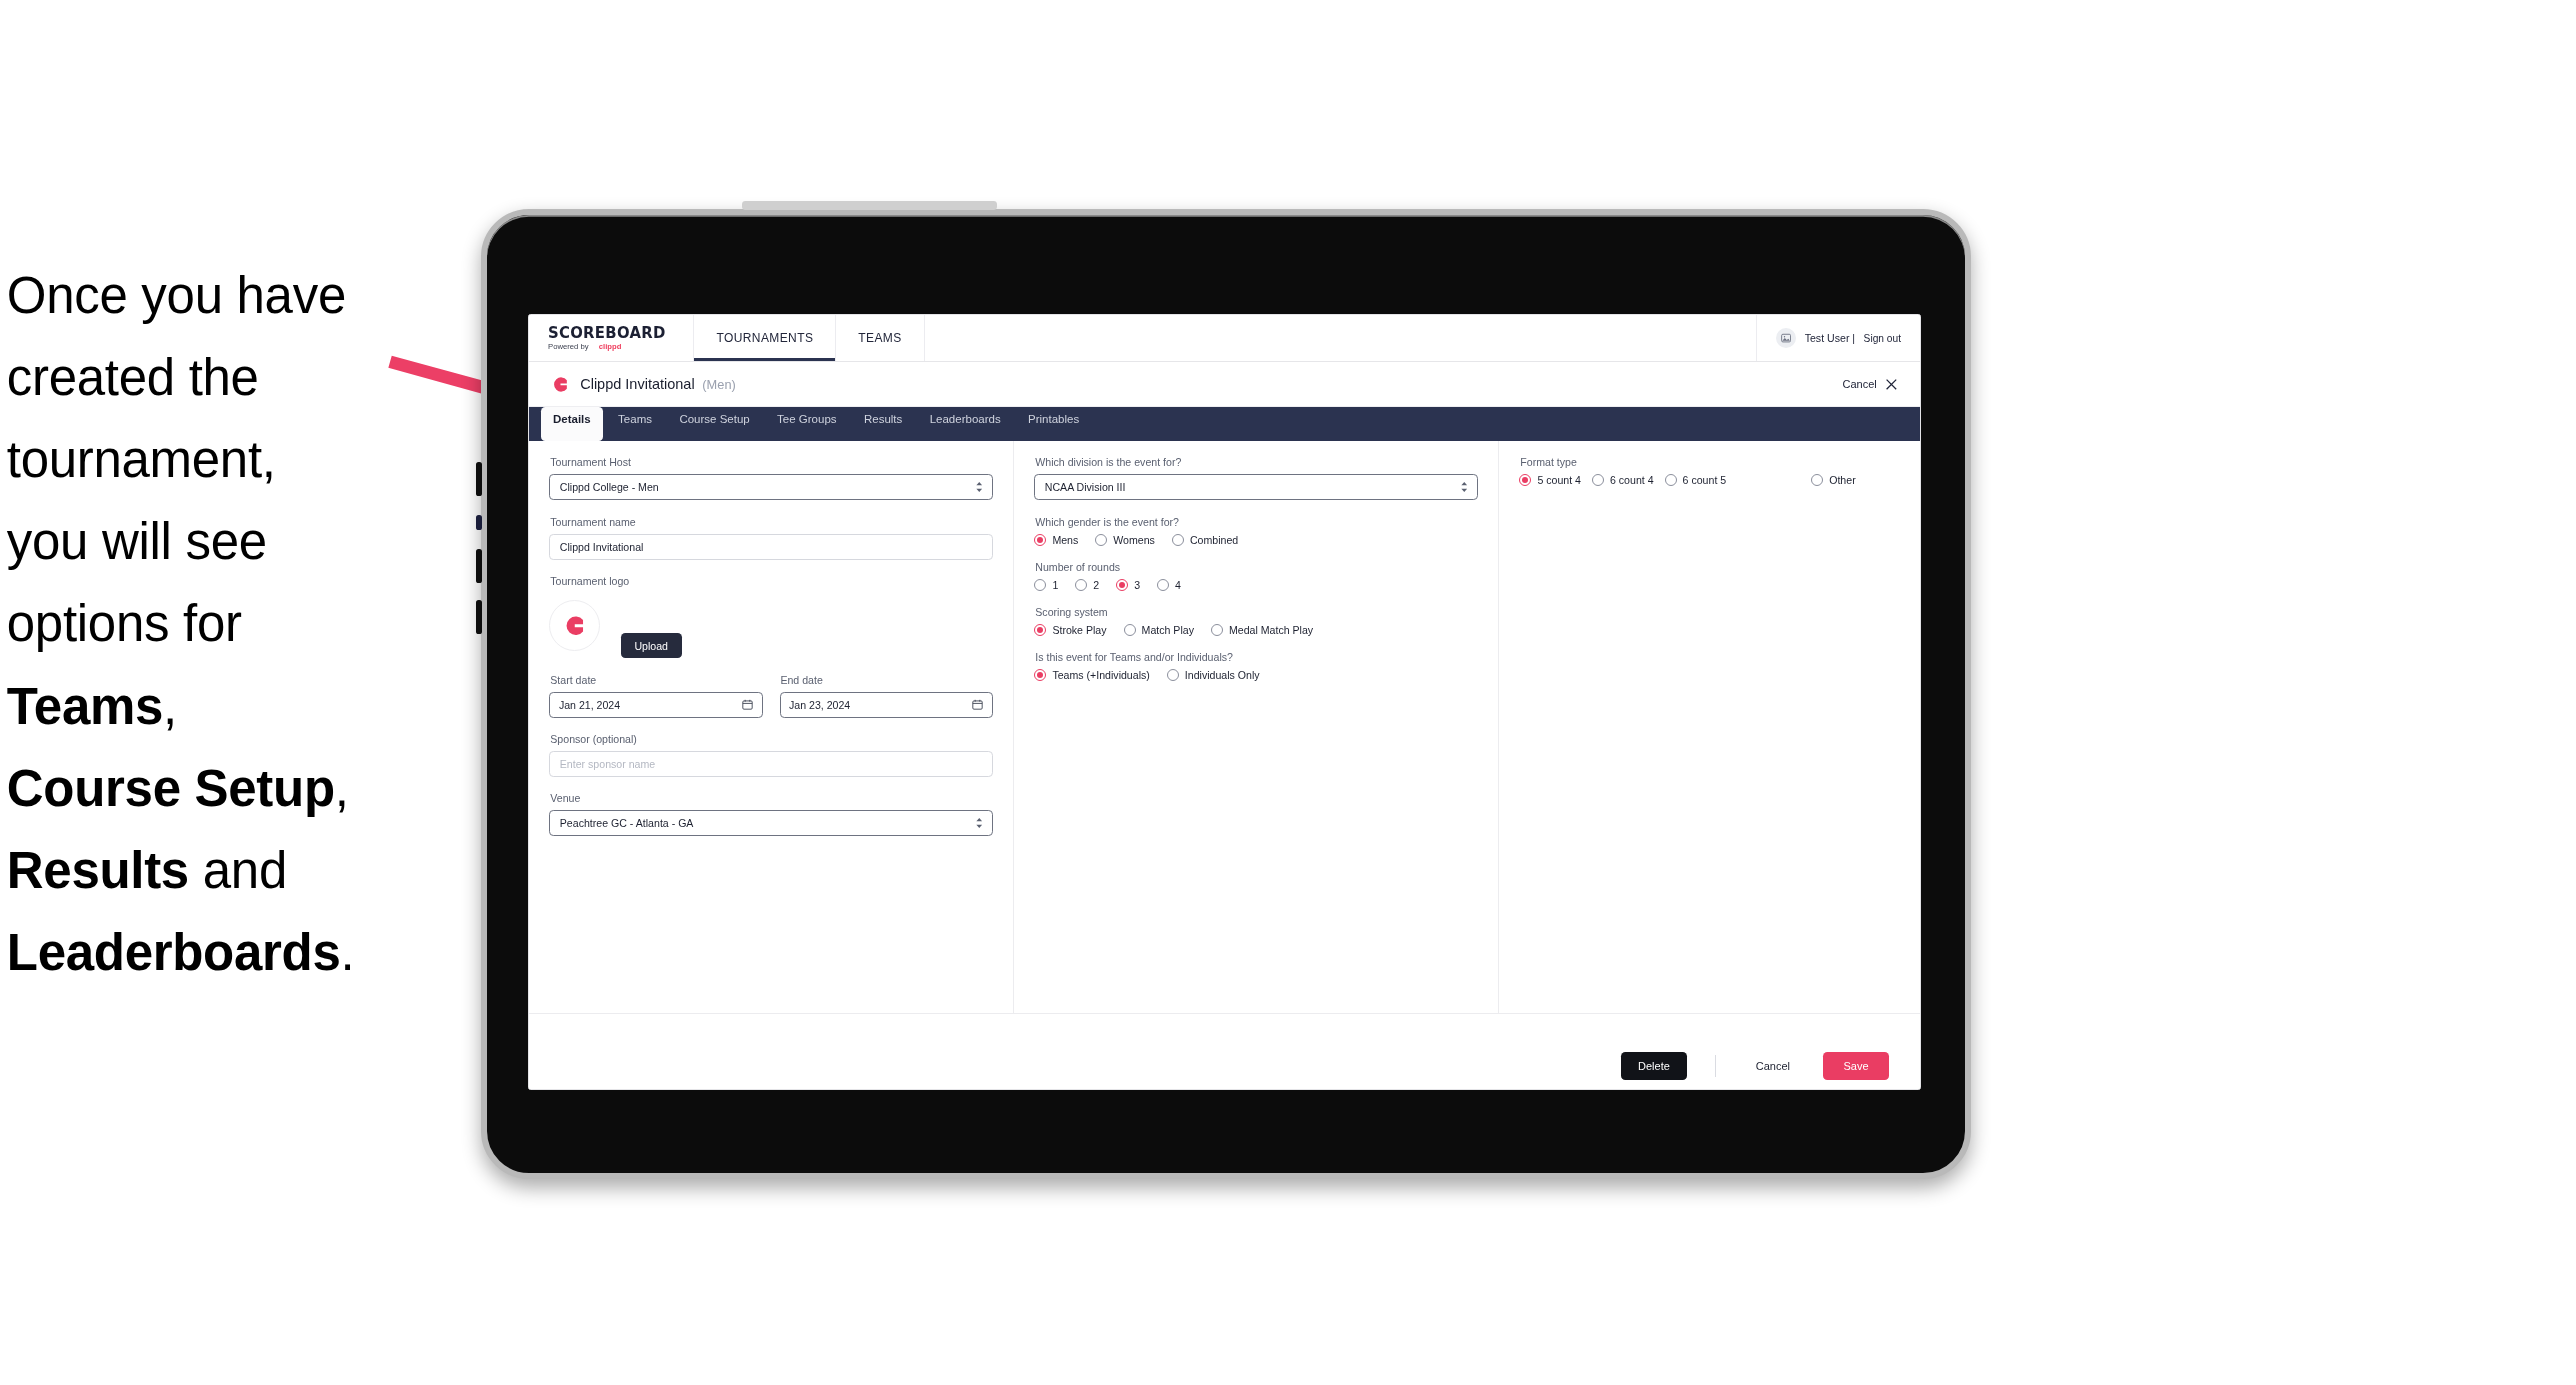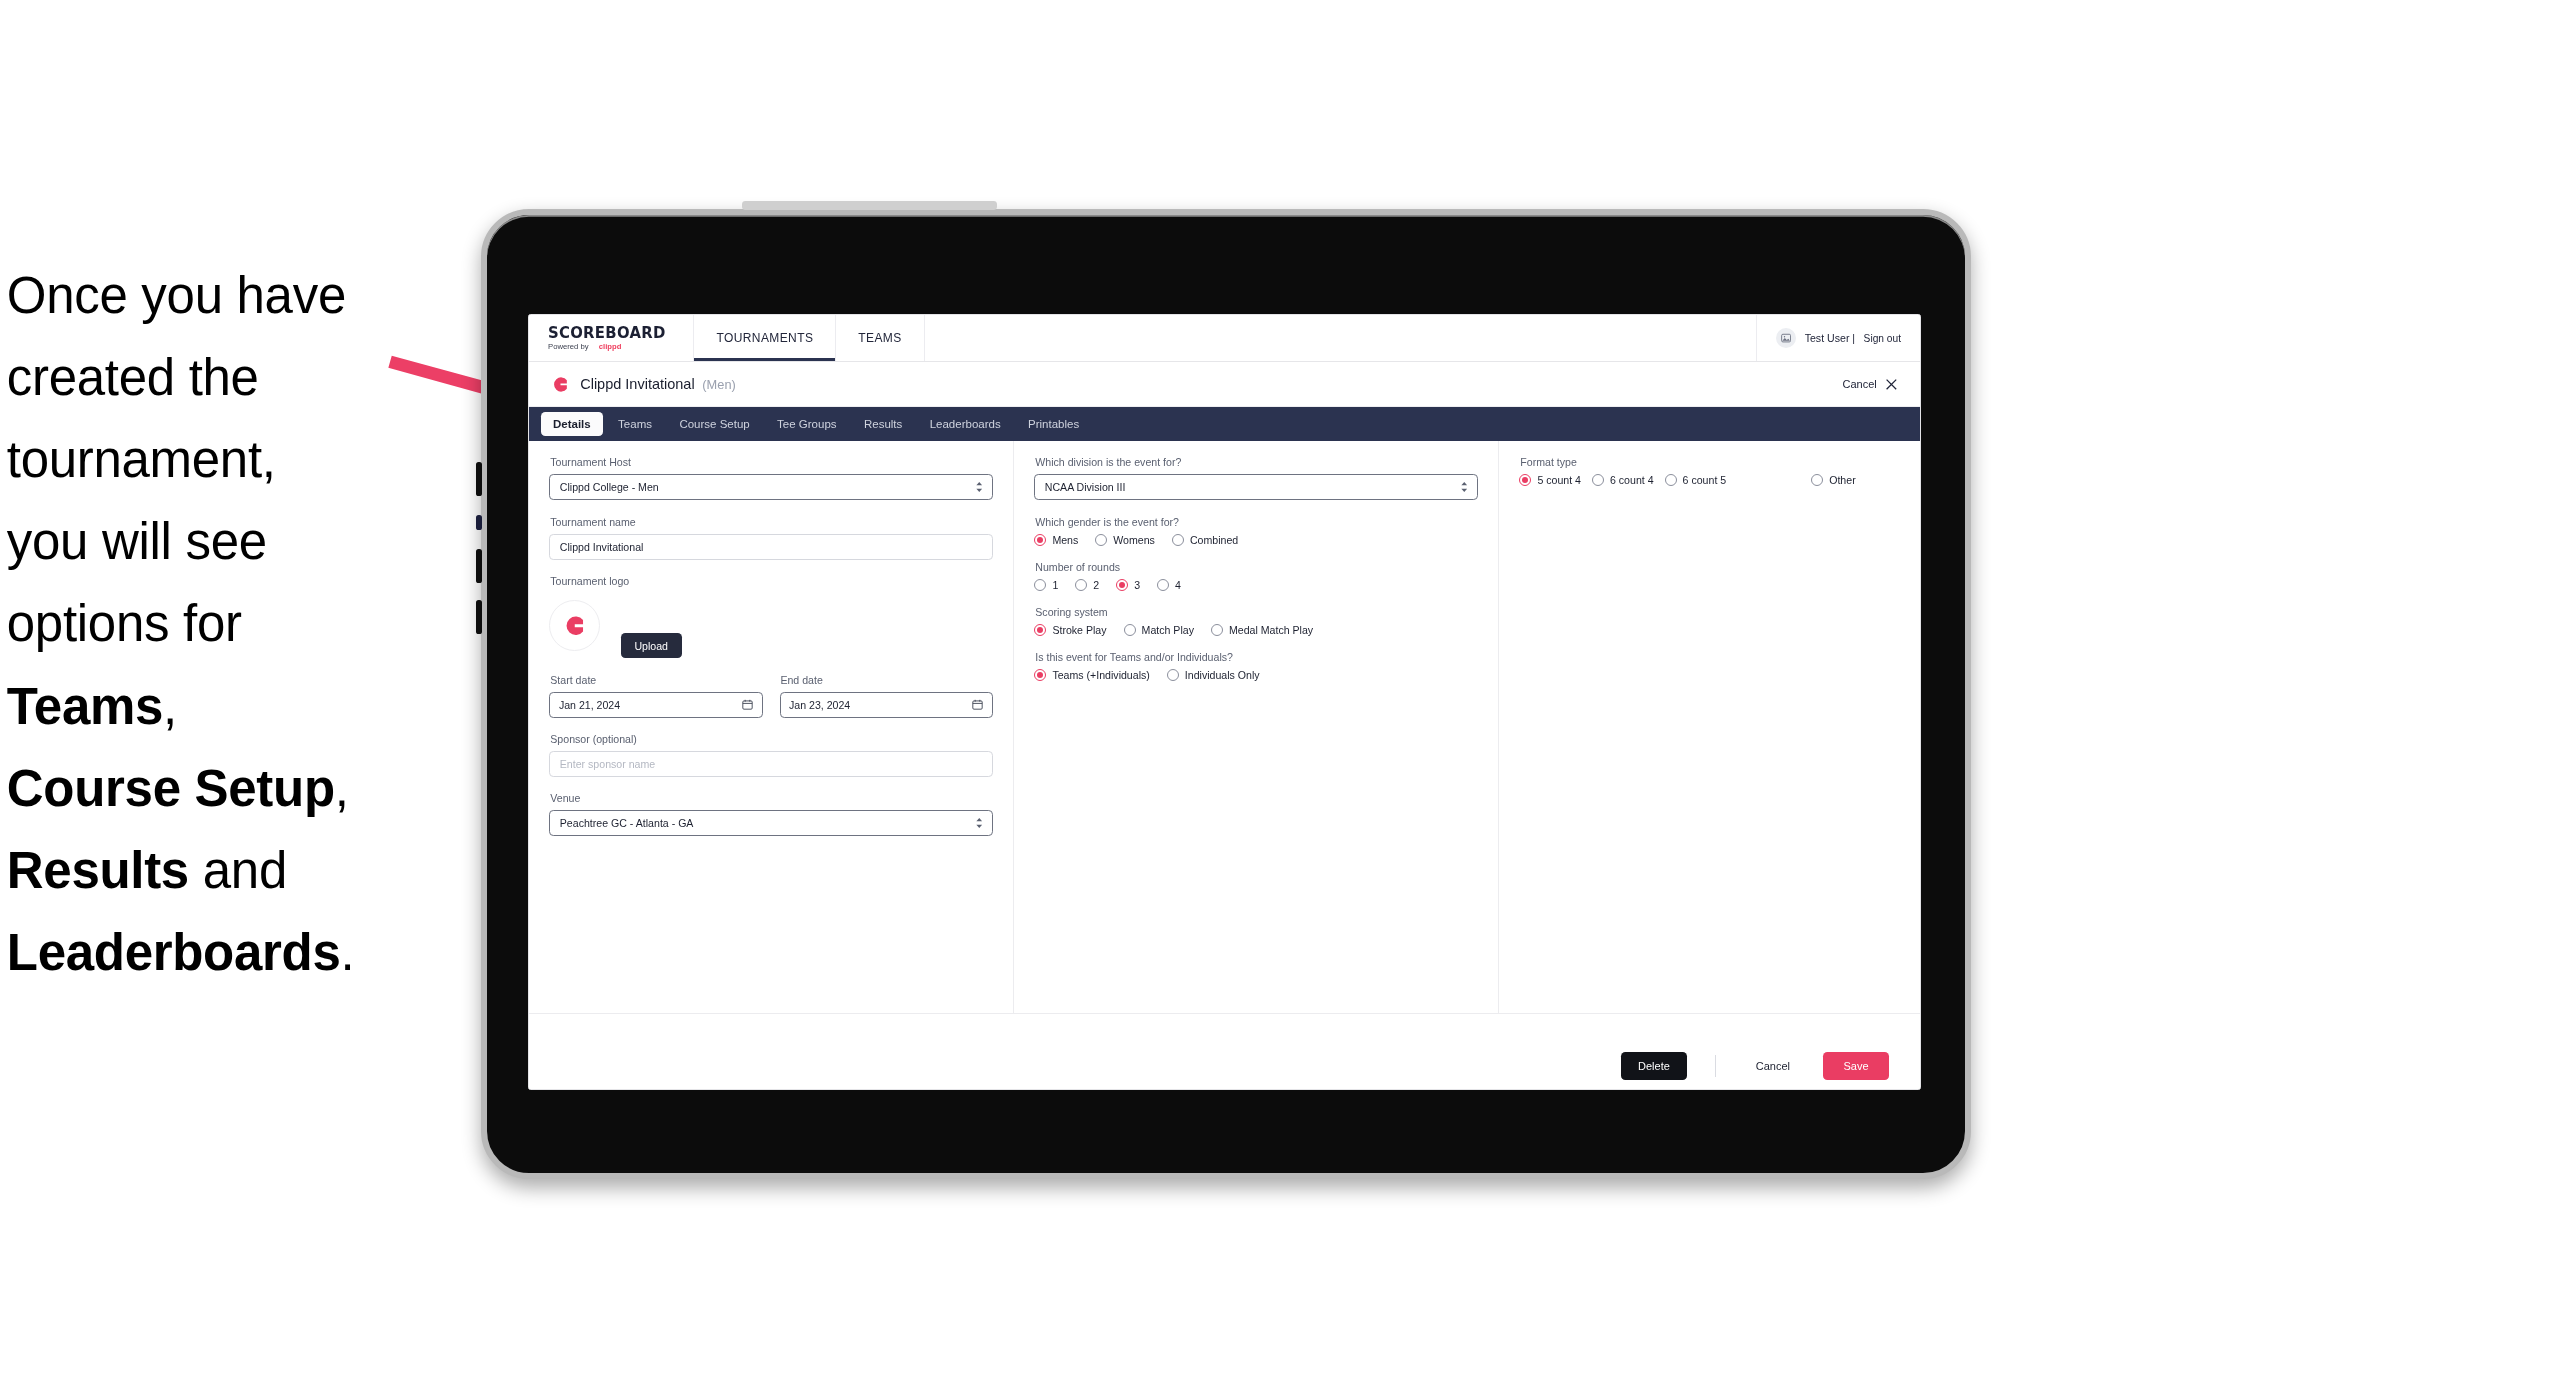--- a/index.html
+++ b/index.html
@@ -69,21 +69,21 @@
   .titlerow{height:44px;display:flex;align-items:center;padding:0 22px;
             border-bottom:0.9px solid #eeeef1;background:#fff;}
   .tlogo{width:19px;height:19px;margin-right:10.2px;display:flex;align-items:center;justify-content:center;}
   .ttitle{font-size:14.5px;color:#1a1e2e;}
   .tsub{font-size:12.8px;color:#9aa0ae;margin-left:7.7px;}
   .titlerow-spacer{flex:1;}
   .cancel-x{display:flex;align-items:center;gap:8.5px;font-size:11px;color:#22263a;cursor:pointer;}
   .cancel-x svg{width:12.8px;height:12.8px;}
 
   
-  .sectionbar{height:34px;background:#2b3350;display:flex;align-items:center;padding:0 12px;gap:3.4px;}
+  .sectionbar{height:34px;background:#2b3350;display:flex;padding:0 12px;gap:3.4px;}
   .stab{font-size:11.5px;color:#cfd3de;padding:6px 12px;border-radius:4.3px;cursor:pointer;white-space:nowrap;}
   .stab.active{background:#fbfbfc;color:#1a1e2e;font-weight:bold;}
 
   
   .formarea{display:flex;height:572px;background:#fff;}
   .col{padding:15.3px 20.4px 0 20.4px;box-sizing:border-box;}
   .col1{width:485px;border-right:0.9px solid #ececef;}
   .col2{width:485px;border-right:0.9px solid #ececef;}
   .col3{flex:1;}
 

